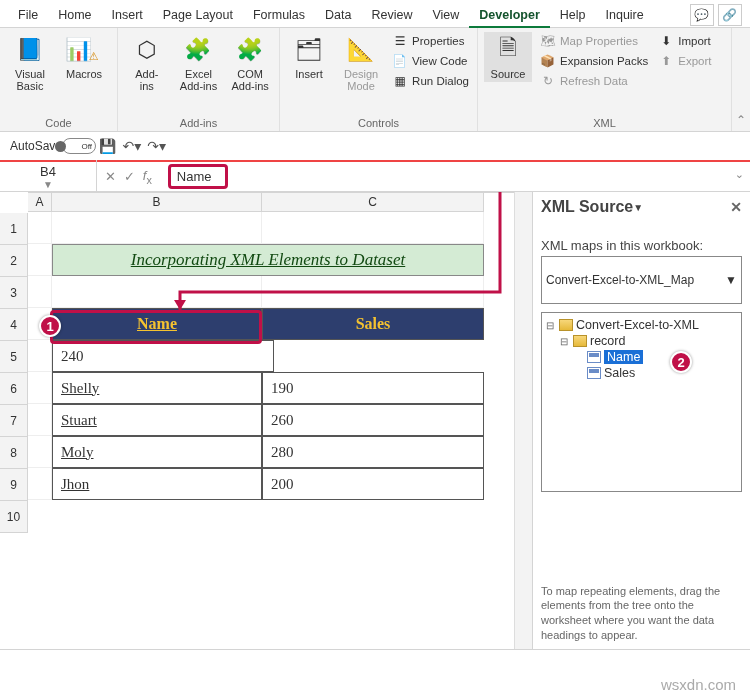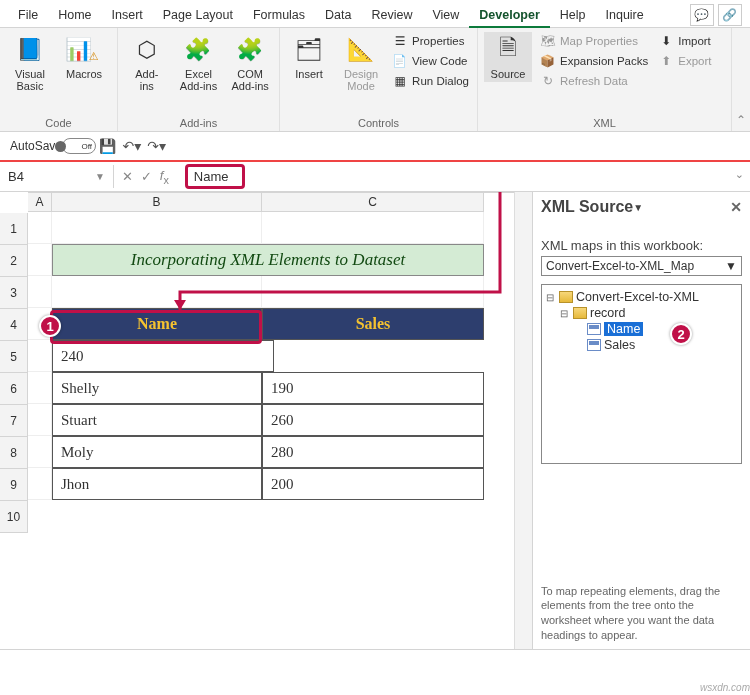--- a/index.html
+++ b/index.html
@@ -27,21 +27,21 @@
 
 
 .qat { display:flex; align-items:center; padding:4px 10px; height:30px; border-bottom:2px solid #ef4444; }
 .qat .lbl { font-size:12px; }
 .toggle { width:34px; height:16px; border:1px solid #888; border-radius:8px; display:flex; align-items:center; padding:1px; font-size:8px; justify-content:flex-end; padding-right:3px; }
 .toggle::before { content:''; width:11px; height:11px; background:#666; border-radius:50%; position:relative; left:-16px; }
 .qbtn { font-size:14px; color:#555; cursor:pointer; padding:0 3px; }
 
 
 .fbar { display:flex; align-items:center; height:30px; border-bottom:1px solid #d4d4d4; }
-.namebox { width:114px; padding:4px 8px; border-right:1px solid #d4d4d4; font-size:13px; display:flex; align-items:center; justify-content:space-between; }
+.namebox { width:97px; padding:4px 8px; border-right:1px solid #d4d4d4; font-size:13px; display:flex; align-items:center; justify-content:space-between;flex-direction:column; }
 .namebox .dd { color:#888; font-size:10px; }
 .fx-controls { display:flex; align-items:center; gap:8px; padding:0 8px; color:#888; }
 .fx-controls span { font-size:13px; }
 .fx-input-wrap { position:relative; flex:1; padding:2px 8px; }
 .fx-highlight { border:3px solid #c01048; border-radius:4px; padding:2px 6px; display:inline-block; min-width:60px; font-size:13px; background:#fff; }
 .fx-collapse { position:absolute; right:6px; top:6px; color:#888; font-size:11px; }
 
 
 .main { display:flex; height: calc(695px - 28px - 104px - 30px - 30px - 30px - 16px); }
 .sheet { flex:1; position:relative; overflow:hidden; }
@@ -49,55 +49,55 @@
 .colhead { border-right:1px solid #d4d4d4; border-bottom:1px solid #d4d4d4; background:#f3f3f3; text-align:center; font-size:12px; padding:2px 0; }
 .ch-a { width:24px; }
 .ch-b { width:210px; }
 .ch-c { width:222px; }
 .rowheads { position:absolute; left:0; top:21px; width:28px; }
 .rowhead { height:32px; border-right:1px solid #d4d4d4; border-bottom:1px solid #d4d4d4; background:#f3f3f3; text-align:center; font-size:12px; display:flex; align-items:center; justify-content:center; }
 .cells { margin-left:28px; }
 .cell-row { display:flex; height:32px; }
 .cell { border-right:1px solid #eee; border-bottom:1px solid #eee; padding:4px 6px; font-size:14px; }
 .cell.a { width:24px; }
-.cell.b { width:210px; }
+.cell.b { width:210px;text-decoration:underline; }
 .cell.c { width:222px; }
 
 .title-cell { background:#d4ebd4; border:1px solid #888; font-family: 'Comic Sans MS', cursive; font-size:17px; color:#124a12; font-style:italic; text-align:center; display:flex; align-items:center; justify-content:center; }
 .th-cell { background:#2d3e6e; color:#f4c230; font-family:'Comic Sans MS', cursive; font-size:16px; text-align:center; border:1px solid #555; display:flex; align-items:center; justify-content:center; font-weight:bold; }
 .td-cell { background:#fff; border:1px solid #555; font-family:'Comic Sans MS', cursive; font-size:15px; display:flex; align-items:center; padding-left:8px; }
 
 .sel-frame { position:absolute; border:3px solid #c01048; border-radius:4px; pointer-events:none; }
 .callout { position:absolute; width:22px; height:22px; border-radius:50%; background:#c01048; color:#fff; font-weight:bold; font-size:13px; display:flex; align-items:center; justify-content:center; border:2px solid #fff; box-shadow:0 0 3px rgba(0,0,0,.4); z-index:5; }
 
 .scrollbar-v { width:18px; background:#f3f3f3; border-left:1px solid #ddd; }
 
 
 .xmlpane { width:218px; border-left:1px solid #d4d4d4; background:#fff; padding:6px 8px; display:flex; flex-direction:column; }
 .xmlpane h3 { font-size:16px; color:#444; font-weight:600; display:flex; align-items:center; }
 .xmlpane .close { margin-left:auto; font-size:14px; color:#666; cursor:pointer; }
 .xmlsub { font-size:13px; margin-top:22px; color:#444; }
-.xmlsel { width:100%; border:1px solid #888; padding:2px 4px; margin-top:3px; font-size:12px; display:flex; justify-content:space-between; align-items:center; }
+.xmlsel { width:100%; border:1px solid #888; padding:16px 4px; margin-top:3px; font-size:12px; display:flex; justify-content:space-between; align-items:center; }
 .tree { border:1px solid #888; margin-top:8px; padding:4px; font-size:12.5px; height:180px; position:relative; }
 .tnode { display:flex; align-items:center; gap:3px; padding:1px 0; }
 .tnode .exp { width:10px; font-size:10px; color:#666; }
 .tnode .fico { width:14px; height:12px; display:inline-block; }
 .fico.folder { background:linear-gradient(#f7d77a,#e6b93a); border:1px solid #b8922a; }
 .fico.leaf { background:#fff; border:1px solid #6a8cc7; position:relative; }
 .fico.leaf::after { content:''; position:absolute; left:1px; top:1px; right:1px; height:4px; background:#6a8cc7; }
 .tnode.sel .tlabel { background:#1a6fd6; color:#fff; padding:0 3px; }
 .ind1 { margin-left:14px; } .ind2 { margin-left:28px; }
 .hint { font-size:11px; color:#666; margin-top:auto; line-height:1.35; }
 
 
 .arrow-path { position:absolute; pointer-events:none; z-index:3; }
 
 
 .statusbar { height:30px; border-top:1px solid #d4d4d4; }
-.watermark { position:absolute; bottom:2px; right:0; font-size:10px; color:#aaa;font-style:italic; }
+.watermark { position:absolute; bottom:2px; right:14px; font-size:15px; color:#aaa; }
 </style>
 </head>
 <body>
 
 <div class="tabs">
   <div class="tab">File</div>
   <div class="tab">Home</div>
   <div class="tab">Insert</div>
   <div class="tab">Page Layout</div>
   <div class="tab">Formulas</div>

